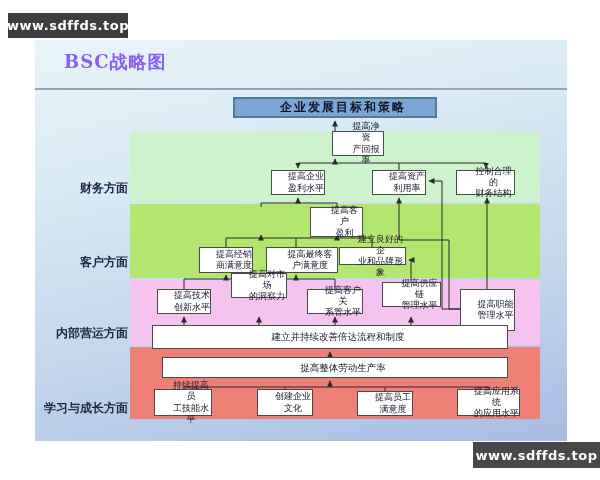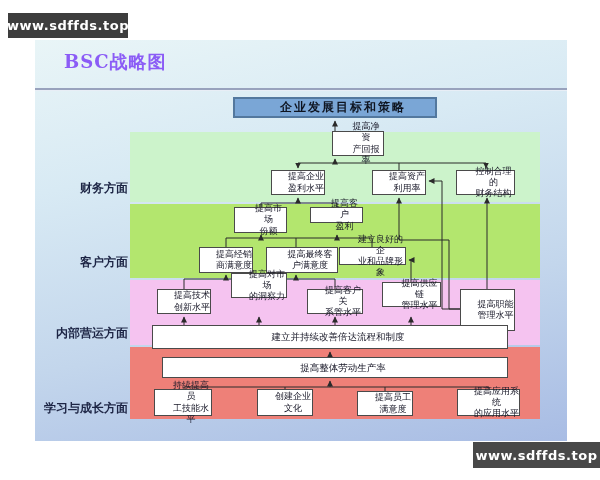--- a/index.html
+++ b/index.html
@@ -114,23 +114,21 @@
 
   <div class="node" style="left:309px;top:131px;width:52px;height:25px;margin-left:23px;">提高净资
 产回报率</div>
   <div class="node" style="left:271px;top:170px;width:54px;height:25px;">提高企业
 盈利水平</div>
   <div class="node" style="left:372px;top:170px;width:54px;height:25px;">提高资产
 利用率</div>
   <div class="node" style="left:456px;top:170px;width:59px;height:25px;">控制合理的
 财务结构</div>
 
-  <div class="node" style="left:234px;top:207px;width:53px;height:26px;">提高市场
-份额</div>
-  <div class="node" style="left:310px;top:207px;width:53px;height:16px;">提高客户
+  <div class="node" style="left:310px;top:207px;width:53px;height:30px;">提高客户
 盈利</div>
   <div class="node" style="left:199px;top:247px;width:54px;height:26px;">提高经销
 商满意度</div>
   <div class="node" style="left:266px;top:247px;width:72px;height:26px;">提高最终客
 户满意度</div>
   <div class="node" style="left:339px;top:247px;width:67px;height:18px;">建立良好的企
 业和品牌形象</div>
 
   <div class="node" style="left:157px;top:289px;width:54px;height:25px;">提高技术
 创新水平</div>

